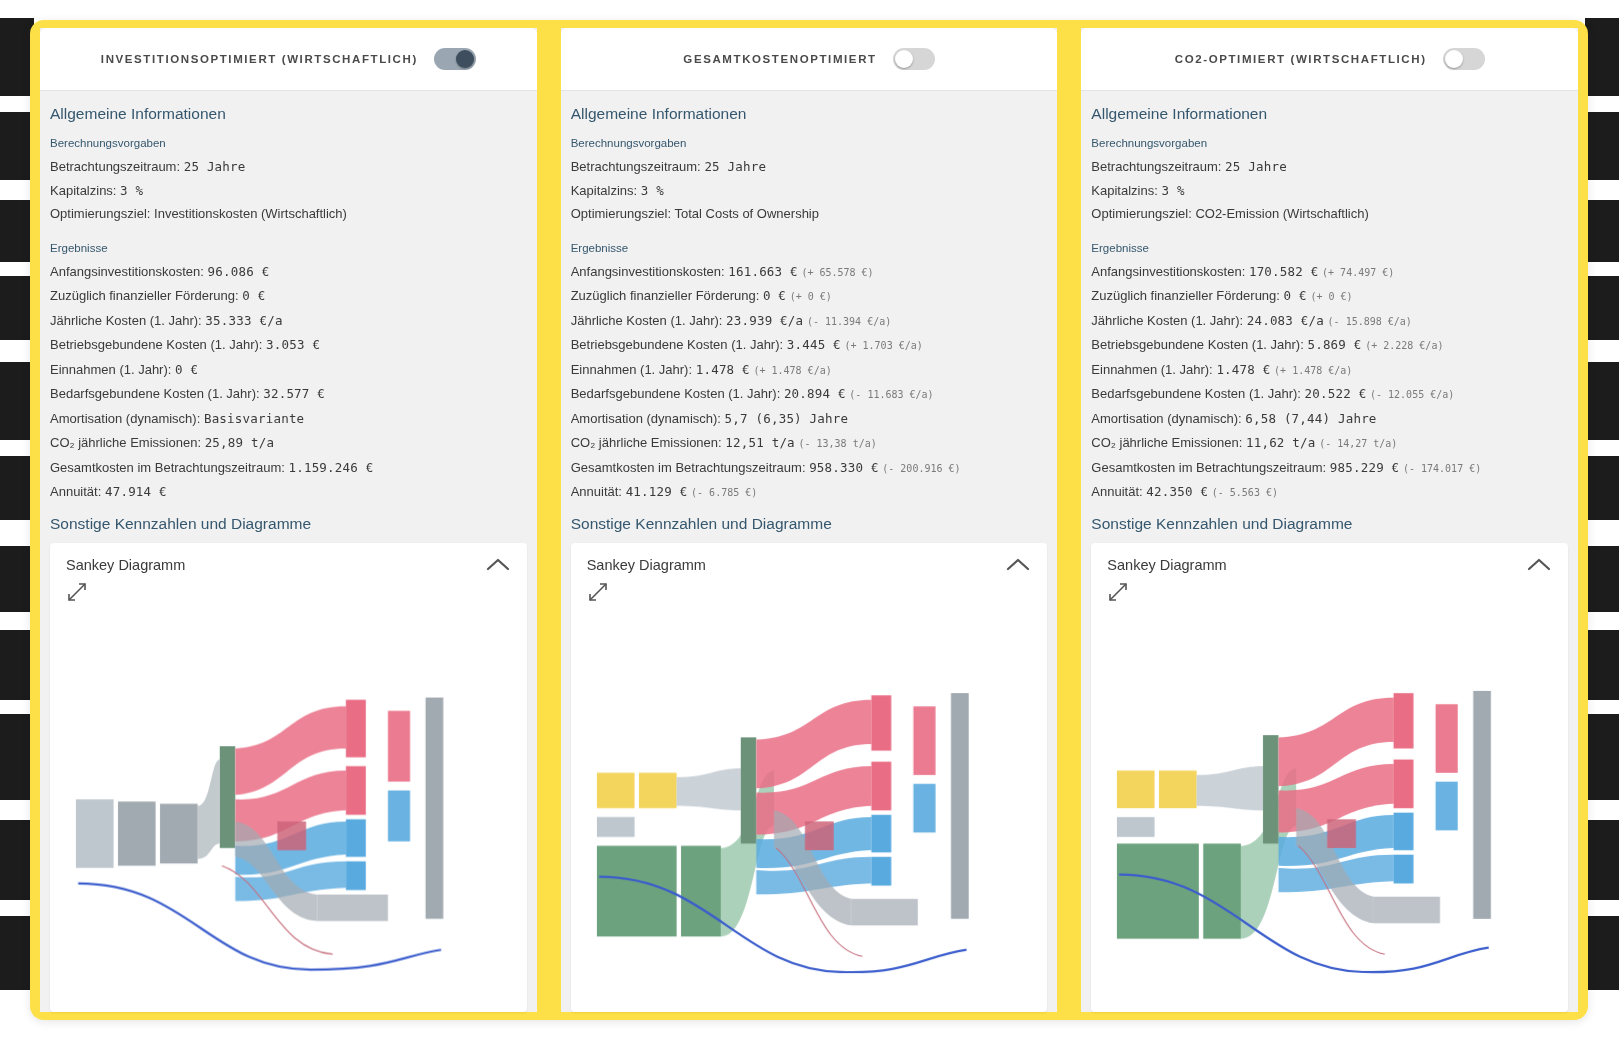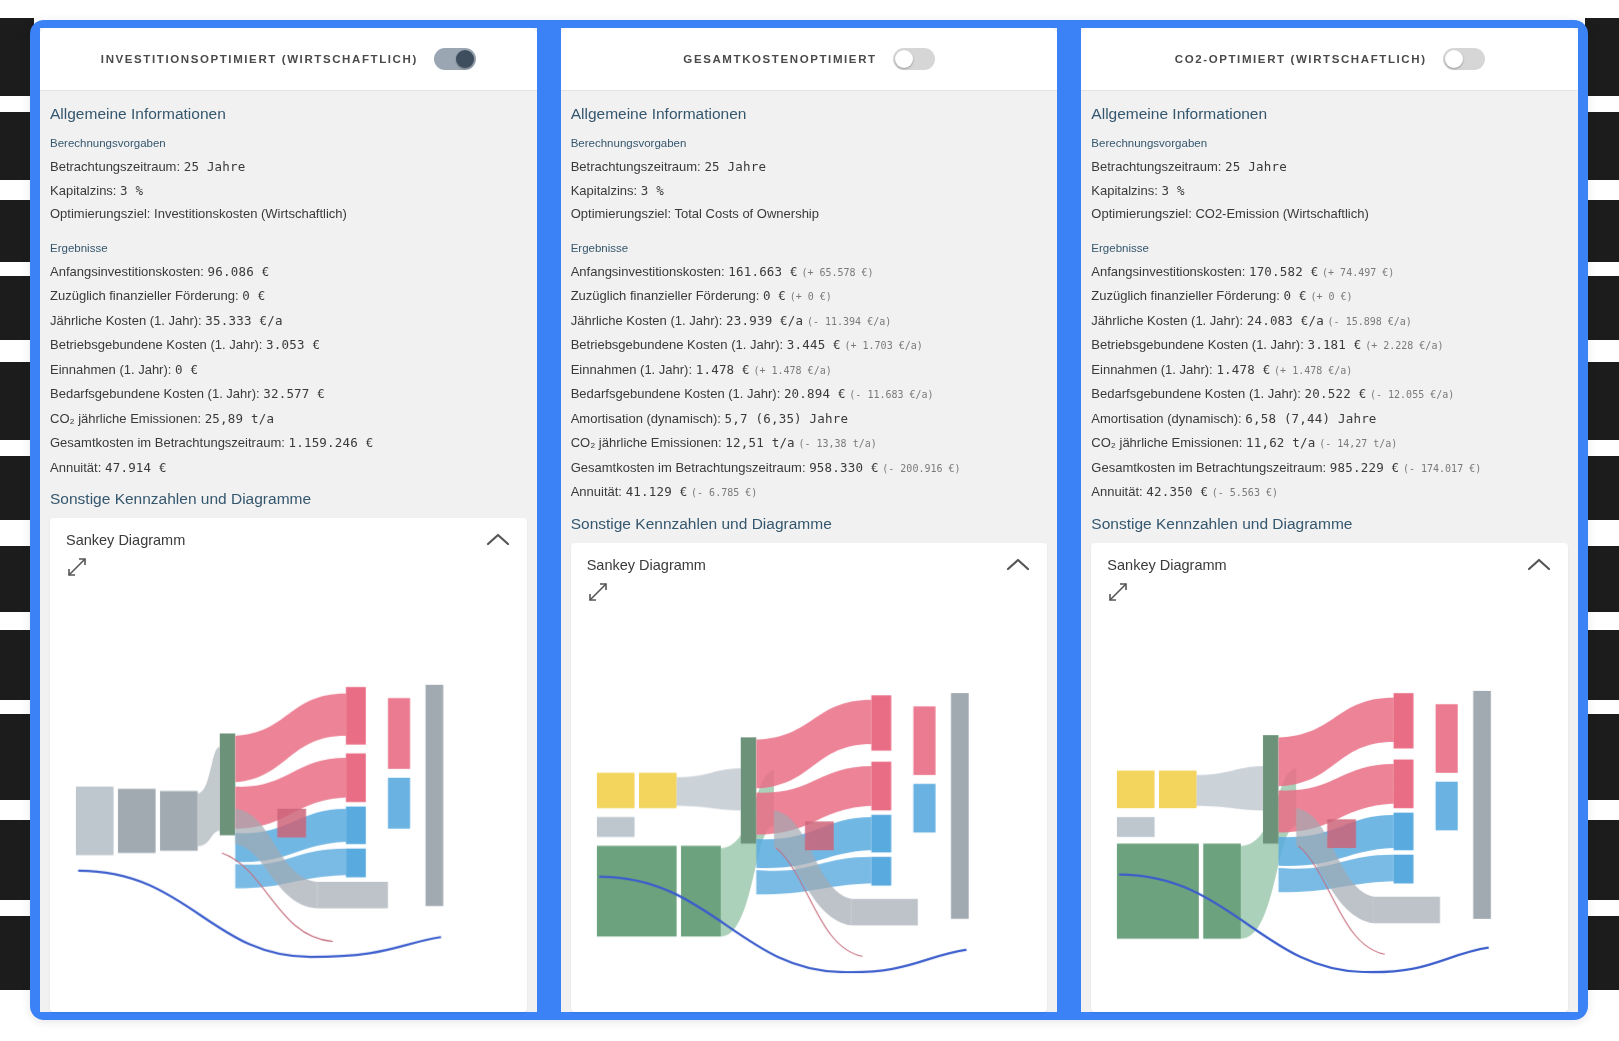--- a/index.html
+++ b/index.html
@@ -32,21 +32,21 @@
     left: 0; right: 0;
     background: #ffffff;
   }
 
   .panel-wrap {
     position: absolute;
     left: 30px;
     top: 20px;
     width: 1558px;
     height: 1000px;
-    background: #3b82f6;
+    background: #fde047;
     border-radius: 14px;
     box-shadow: 0 2px 10px rgba(0,0,0,0.10);
     display: flex;
     gap: 24px;
     padding: 8px 10px;
     box-sizing: border-box;
   }
 
   .column {
     flex: 1 1 0;
@@ -226,20 +226,21 @@
         <div class="kv"><span>Kapitalzins:</span> <span class="mono">3 %</span></div>
         <div class="kv"><span>Optimierungsziel: Investitionskosten (Wirtschaftlich)</span></div>
         <div class="spacer"></div>
         <h3 class="sub">Ergebnisse</h3>
         <div class="kv"><span>Anfangsinvestitionskosten:</span> <span class="mono">96.086 €</span> <span class="delta"></span></div>
         <div class="kv"><span>Zuzüglich finanzieller Förderung:</span> <span class="mono">0 €</span> <span class="delta"></span></div>
         <div class="kv"><span>Jährliche Kosten (1. Jahr):</span> <span class="mono">35.333 €/a</span> <span class="delta"></span></div>
         <div class="kv"><span>Betriebsgebundene Kosten (1. Jahr):</span> <span class="mono">3.053 €</span> <span class="delta"></span></div>
         <div class="kv"><span>Einnahmen (1. Jahr):</span> <span class="mono">0 €</span> <span class="delta"></span></div>
         <div class="kv"><span>Bedarfsgebundene Kosten (1. Jahr):</span> <span class="mono">32.577 €</span> <span class="delta"></span></div>
+        <div class="kv"><span>Amortisation (dynamisch):</span> <span class="mono">Basisvariante</span> <span class="delta"></span></div>
         <div class="kv"><span>CO₂ jährliche Emissionen:</span> <span class="mono">25,89 t/a</span> <span class="delta"></span></div>
         <div class="kv"><span>Gesamtkosten im Betrachtungszeitraum:</span> <span class="mono">1.159.246 €</span> <span class="delta"></span></div>
         <div class="kv"><span>Annuität:</span> <span class="mono">47.914 €</span> <span class="delta"></span></div>
         <div style="height:10px;"></div>
         <h2 class="section" style="margin-bottom:0;">Sonstige Kennzahlen und Diagramme</h2>
 
         <div class="chart-card">
           <div class="chart-head">
             <span class="chart-title">Sankey Diagramm</span>
             <span class="chevron">
@@ -384,21 +385,21 @@
         <h2 class="section">Allgemeine Informationen</h2>
         <h3 class="sub">Berechnungsvorgaben</h3>
         <div class="kv"><span>Betrachtungszeitraum:</span> <span class="mono">25 Jahre</span></div>
         <div class="kv"><span>Kapitalzins:</span> <span class="mono">3 %</span></div>
         <div class="kv"><span>Optimierungsziel: CO2-Emission (Wirtschaftlich)</span></div>
         <div class="spacer"></div>
         <h3 class="sub">Ergebnisse</h3>
         <div class="kv"><span>Anfangsinvestitionskosten:</span> <span class="mono">170.582 €</span> <span class="delta">(+ 74.497 €)</span></div>
         <div class="kv"><span>Zuzüglich finanzieller Förderung:</span> <span class="mono">0 €</span> <span class="delta">(+ 0 €)</span></div>
         <div class="kv"><span>Jährliche Kosten (1. Jahr):</span> <span class="mono">24.083 €/a</span> <span class="delta">(- 15.898 €/a)</span></div>
-        <div class="kv"><span>Betriebsgebundene Kosten (1. Jahr):</span> <span class="mono">3.181 €</span> <span class="delta">(+ 2.228 €/a)</span></div>
+        <div class="kv"><span>Betriebsgebundene Kosten (1. Jahr):</span> <span class="mono">5.869 €</span> <span class="delta">(+ 2.228 €/a)</span></div>
         <div class="kv"><span>Einnahmen (1. Jahr):</span> <span class="mono">1.478 €</span> <span class="delta">(+ 1.478 €/a)</span></div>
         <div class="kv"><span>Bedarfsgebundene Kosten (1. Jahr):</span> <span class="mono">20.522 €</span> <span class="delta">(- 12.055 €/a)</span></div>
         <div class="kv"><span>Amortisation (dynamisch):</span> <span class="mono">6,58 (7,44) Jahre</span> <span class="delta"></span></div>
         <div class="kv"><span>CO₂ jährliche Emissionen:</span> <span class="mono">11,62 t/a</span> <span class="delta">(- 14,27 t/a)</span></div>
         <div class="kv"><span>Gesamtkosten im Betrachtungszeitraum:</span> <span class="mono">985.229 €</span> <span class="delta">(- 174.017 €)</span></div>
         <div class="kv"><span>Annuität:</span> <span class="mono">42.350 €</span> <span class="delta">(- 5.563 €)</span></div>
         <div style="height:10px;"></div>
         <h2 class="section" style="margin-bottom:0;">Sonstige Kennzahlen und Diagramme</h2>
 
         <div class="chart-card">

